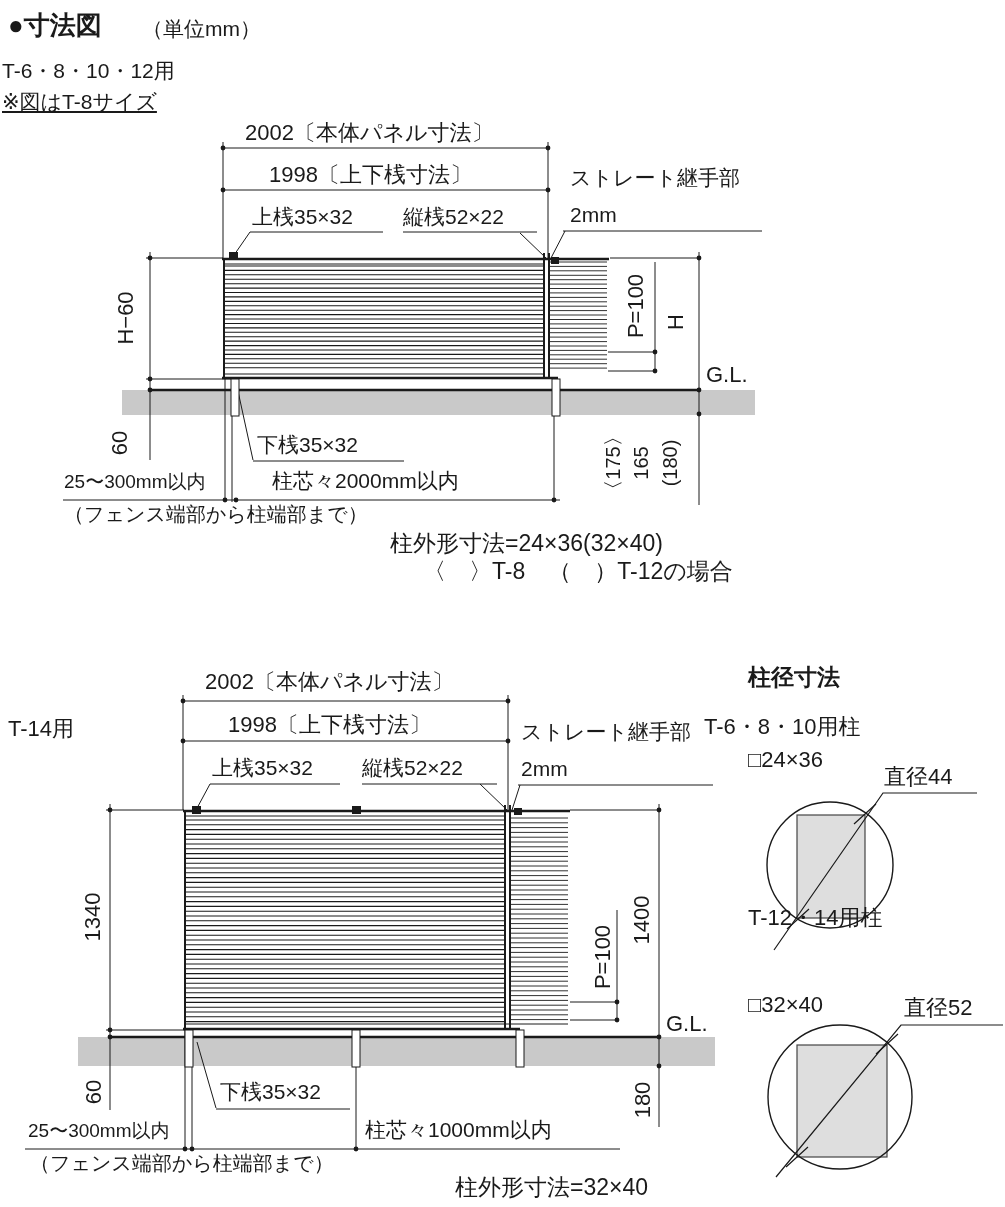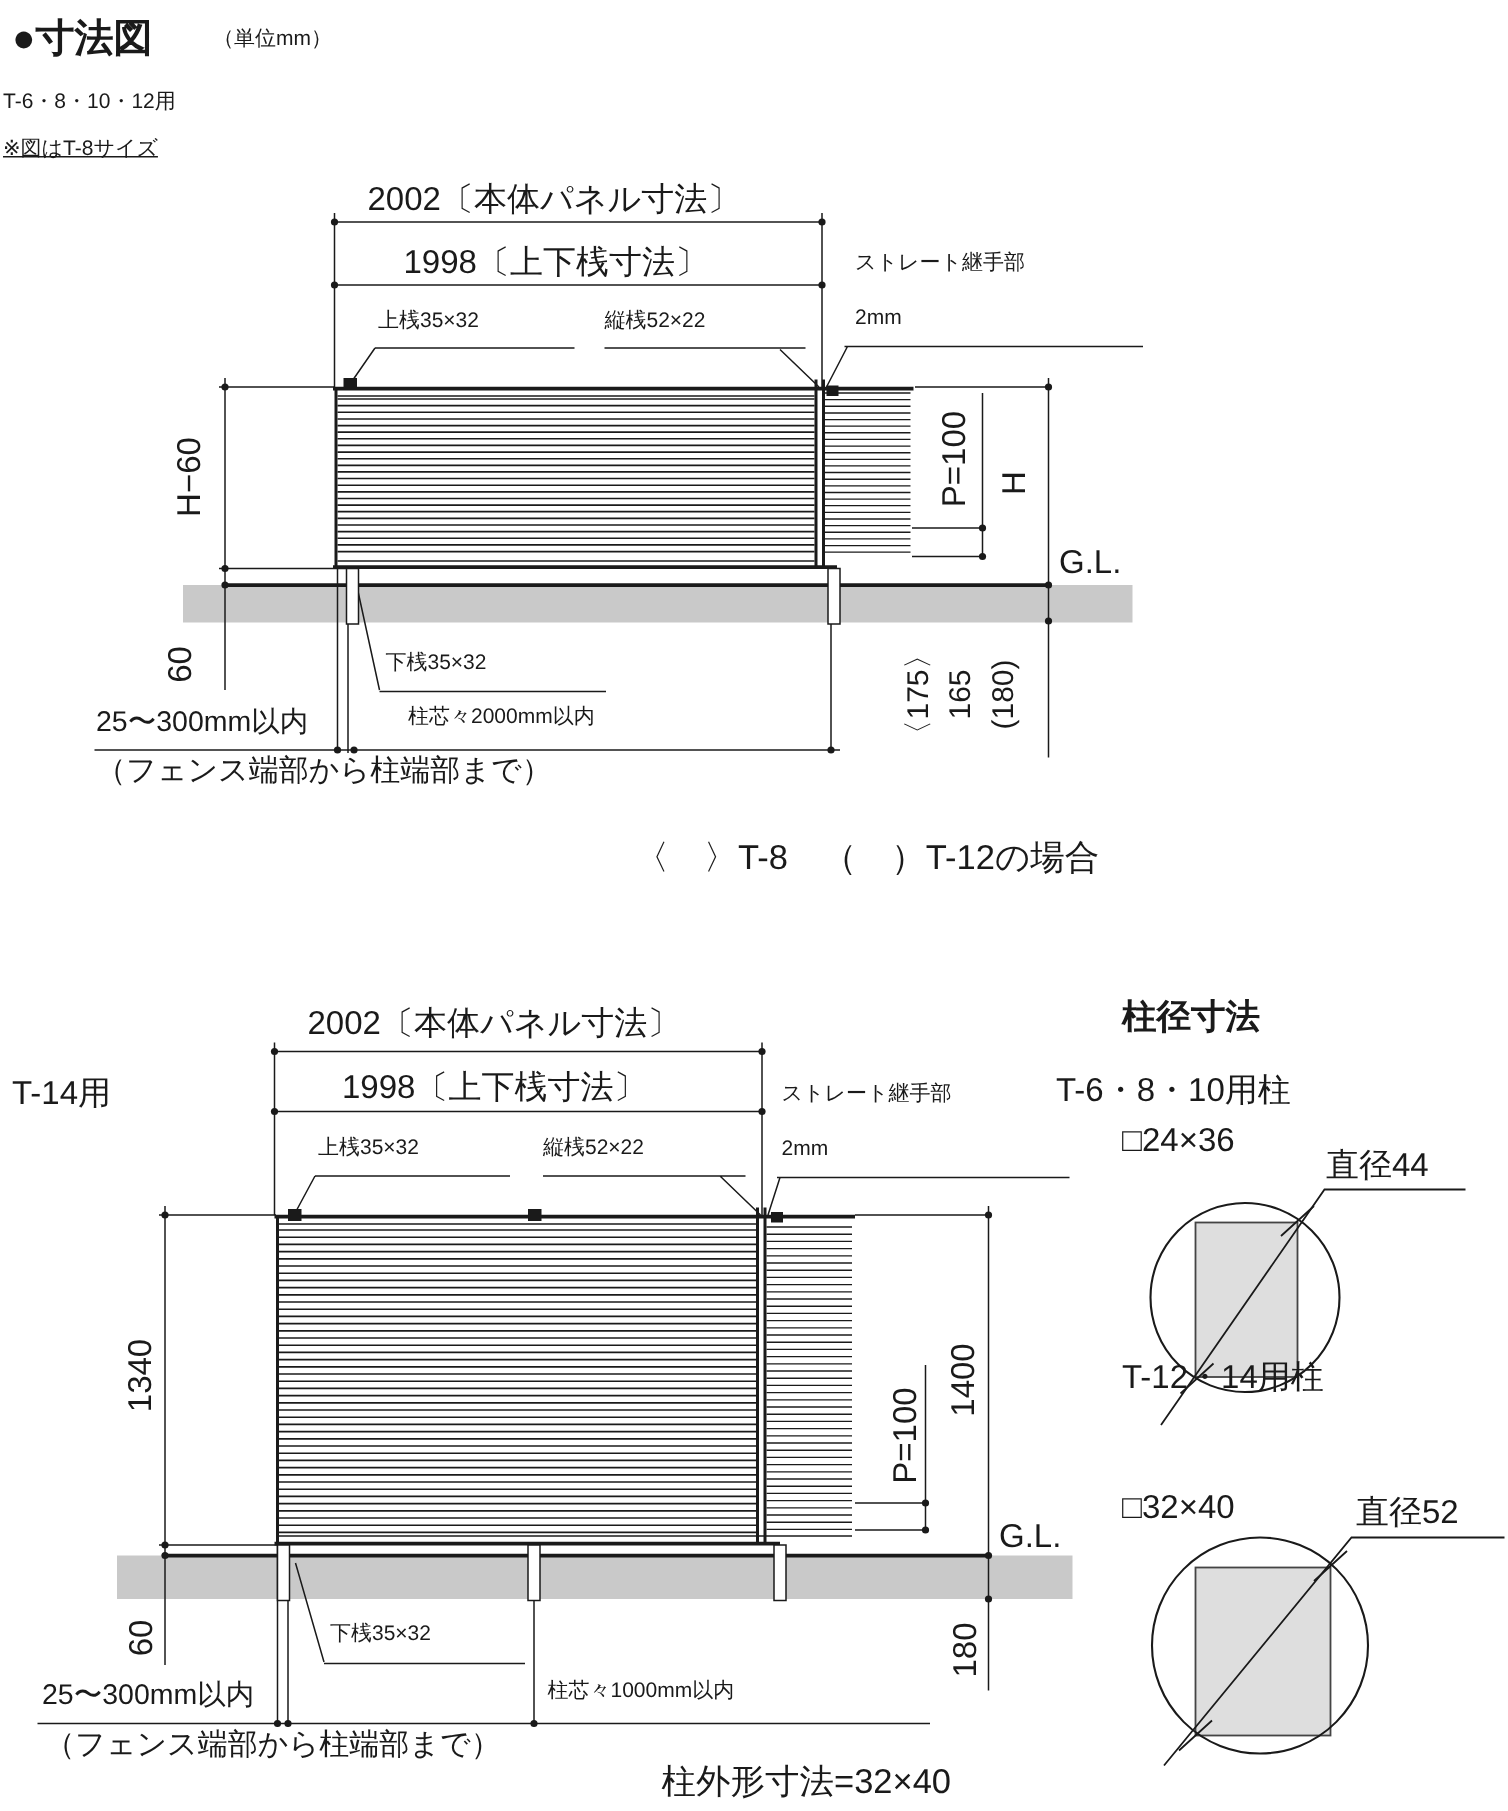--- a/index.html
+++ b/index.html
@@ -7,21 +7,21 @@
     position:relative;width:1005px;height:1207px;background:#fff;overflow:hidden;
     font-family:"Liberation Sans","DejaVu Sans",sans-serif;color:#1a1a1a;
   }
   #stage svg{position:absolute;left:0;top:0;}
   .lbl{position:absolute;white-space:nowrap;line-height:1.05;color:#1a1a1a;}
   .rot{transform:translate(-50%,-50%) rotate(-90deg);transform-origin:center center;}
   .t26b{font-size:26px;font-weight:bold;}
   .t23{font-size:23px;}
   .t23b{font-size:23px;font-weight:bold;}
   .t22{font-size:22px;}
-  .t21{font-size:14px;}
+  .t21{font-size:21px;}
   .t20{font-size:20px;}
   .t19{font-size:19px;}
 </style>
 </head>
 <body>
 
 <div id="stage">
 
   <svg width="1005" height="1207" viewBox="0 0 1005 1207">
 
@@ -316,40 +316,41 @@
   <div class="lbl t22 rot" style="left:676px;top:322px;">H</div>
   <div class="lbl t22" style="left:706px;top:363px;">G.L.</div>
   <div class="lbl t21" style="left:257px;top:434px;">下桟35×32</div>
   <div class="lbl t22 rot" style="left:120px;top:443px;">60</div>
   <div class="lbl t20 rot" style="left:613px;top:463px;">〈175〉</div>
   <div class="lbl t20 rot" style="left:641px;top:463px;">165</div>
   <div class="lbl t20 rot" style="left:670px;top:463px;">(180)</div>
   <div class="lbl t19" style="left:64px;top:472px;">25〜300mm以内</div>
   <div class="lbl t21" style="left:272px;top:470px;">柱芯々2000mm以内</div>
   <div class="lbl t20" style="left:64px;top:504px;">（フェンス端部から柱端部まで）</div>
+  <div class="lbl t23" style="left:390px;top:531px;">柱外形寸法=24×36(32×40)</div>
   <div class="lbl t23" style="left:423px;top:559px;">〈　〉T-8　（　）T-12の場合</div>
 
   <div class="lbl t22" style="left:8px;top:717px;">T-14用</div>
   <div class="lbl t22" style="left:205px;top:670px;">2002〔本体パネル寸法〕</div>
   <div class="lbl t22" style="left:228px;top:713px;">1998〔上下桟寸法〕</div>
   <div class="lbl t21" style="left:212px;top:757px;">上桟35×32</div>
   <div class="lbl t21" style="left:362px;top:757px;">縦桟52×22</div>
   <div class="lbl t21" style="left:521px;top:721px;">ストレート継手部</div>
   <div class="lbl t21" style="left:521px;top:758px;">2mm</div>
   <div class="lbl t22 rot" style="left:93px;top:917px;">1340</div>
   <div class="lbl t22 rot" style="left:603px;top:957px;">P=100</div>
   <div class="lbl t22 rot" style="left:642px;top:920px;">1400</div>
   <div class="lbl t22" style="left:666px;top:1012px;">G.L.</div>
   <div class="lbl t21" style="left:220px;top:1081px;">下桟35×32</div>
   <div class="lbl t22 rot" style="left:94px;top:1092px;">60</div>
   <div class="lbl t22 rot" style="left:643px;top:1100px;">180</div>
   <div class="lbl t19" style="left:28px;top:1121px;">25〜300mm以内</div>
   <div class="lbl t21" style="left:365px;top:1119px;">柱芯々1000mm以内</div>
   <div class="lbl t20" style="left:30px;top:1153px;">（フェンス端部から柱端部まで）</div>
-  <div class="lbl t23" style="left:441px;top:1175px;">柱外形寸法=32×40</div>
+  <div class="lbl t23" style="left:455px;top:1175px;">柱外形寸法=32×40</div>
 
   <div class="lbl t23b" style="left:748px;top:665px;text-align:center;">柱径寸法</div>
   <div class="lbl t22" style="left:704px;top:715px;">T-6・8・10用柱</div>
   <div class="lbl t22" style="left:748px;top:748px;">□24×36</div>
   <div class="lbl t22" style="left:884px;top:765px;">直径44</div>
   <div class="lbl t22" style="left:748px;top:906px;">T-12・14用柱</div>
   <div class="lbl t22" style="left:748px;top:993px;">□32×40</div>
   <div class="lbl t22" style="left:904px;top:996px;">直径52</div>
 </div>
 

